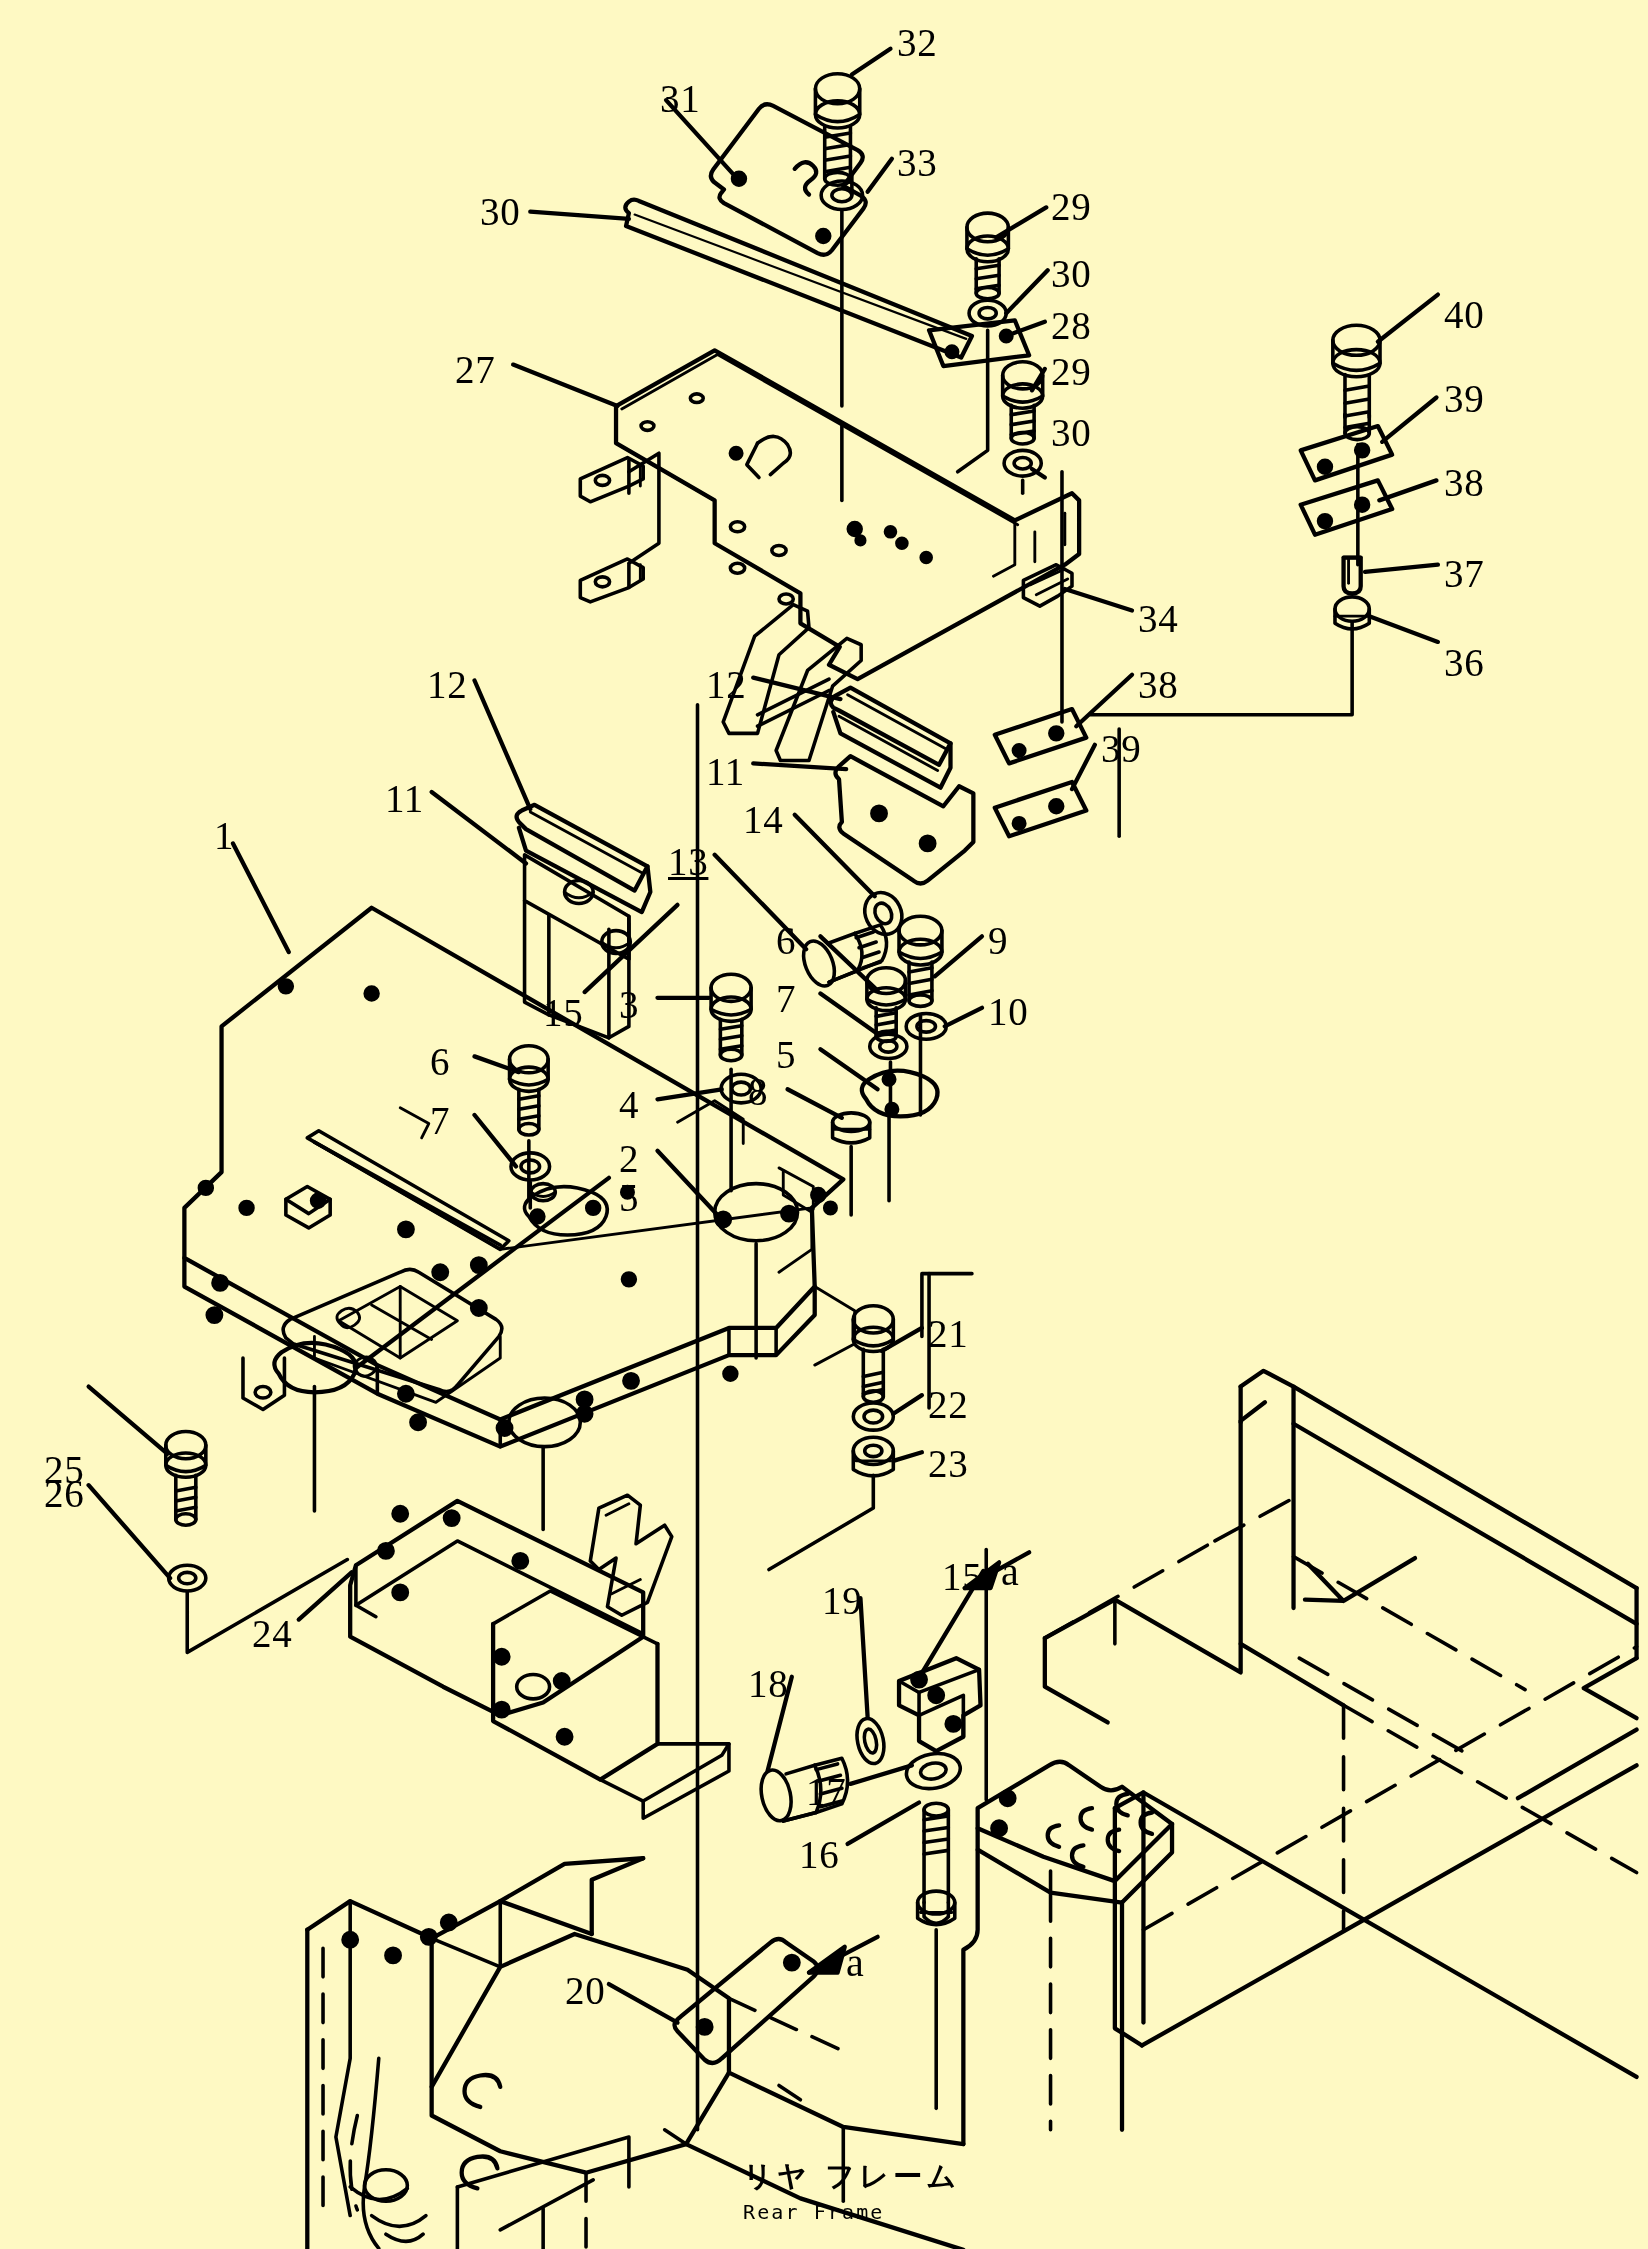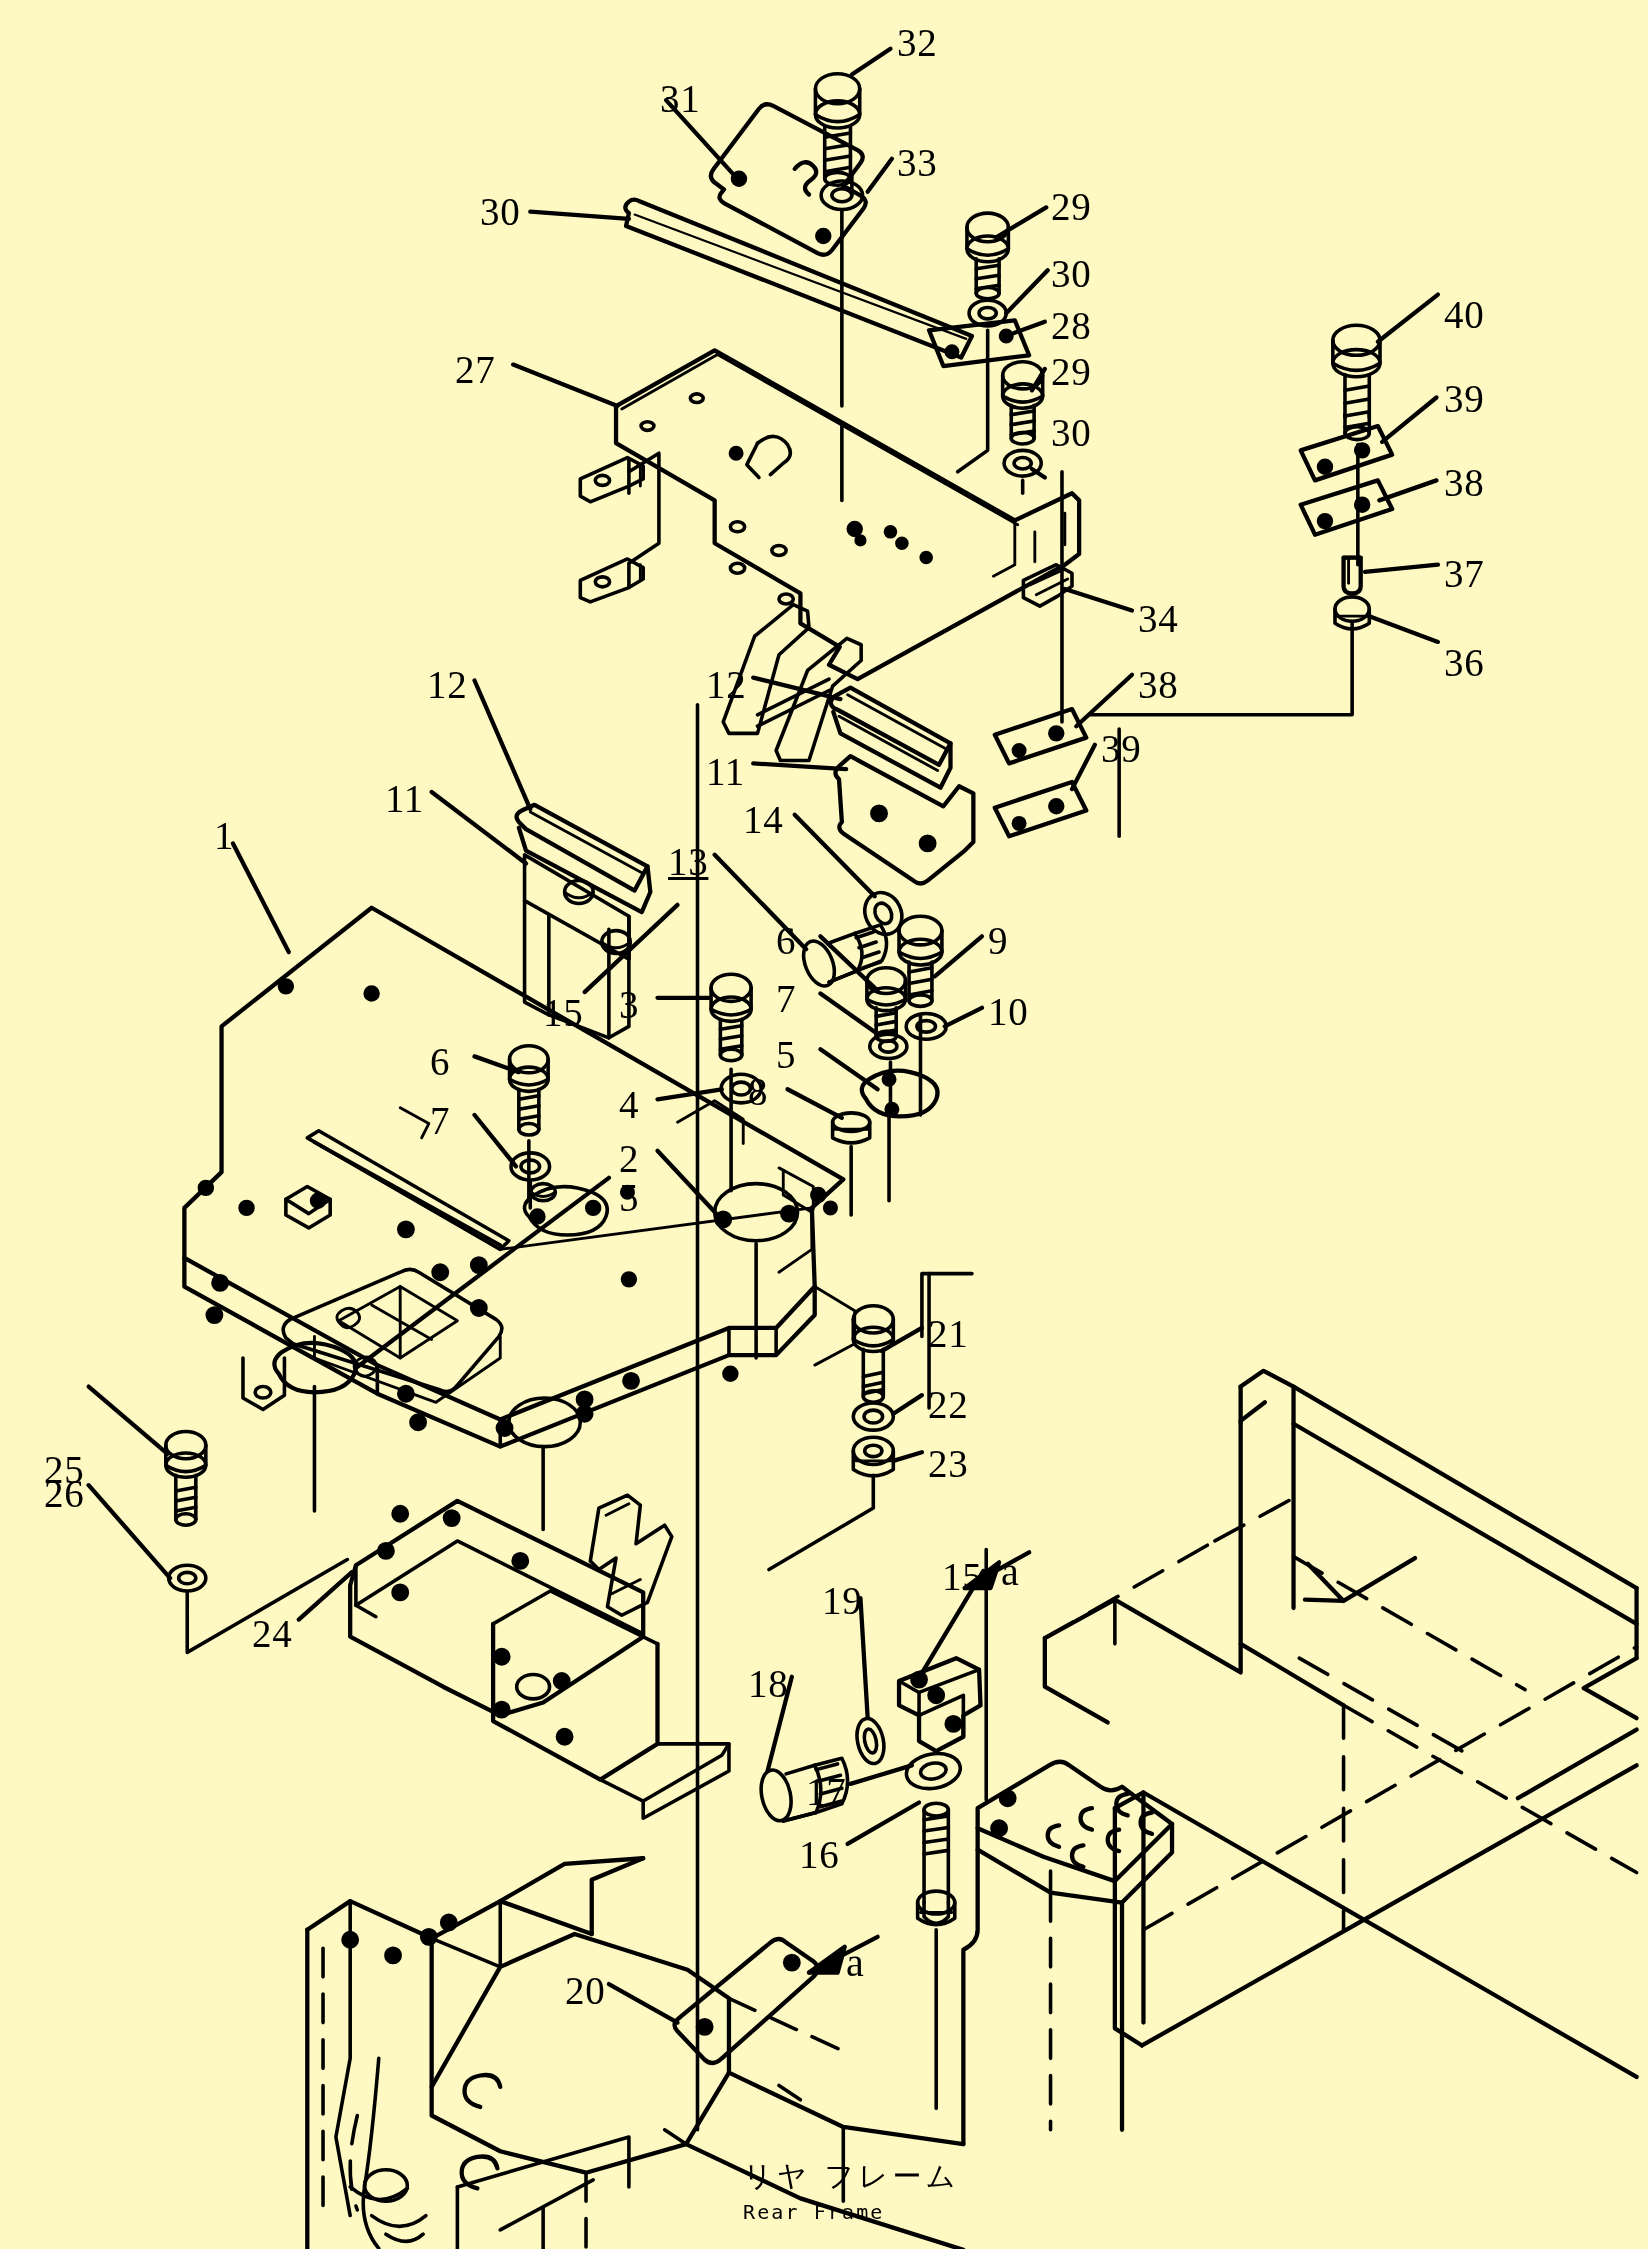--- a/index.html
+++ b/index.html
@@ -43,20 +43,21 @@
     position: absolute;
     text-align: left;
     color: #000;
     line-height: 1.25;
   }
   .caption .jp {
     font-family: "DejaVu Sans", sans-serif;
     font-size: 29px;
     letter-spacing: 4.3px;
     display: block;
+    font-weight: bold;
   }
   .caption .en {
     font-family: "DejaVu Sans Mono", monospace;
     font-size: 20px;
     letter-spacing: 2.1px;
     display: block;
     margin-top: 6px;
   }
 </style>
 </head>

